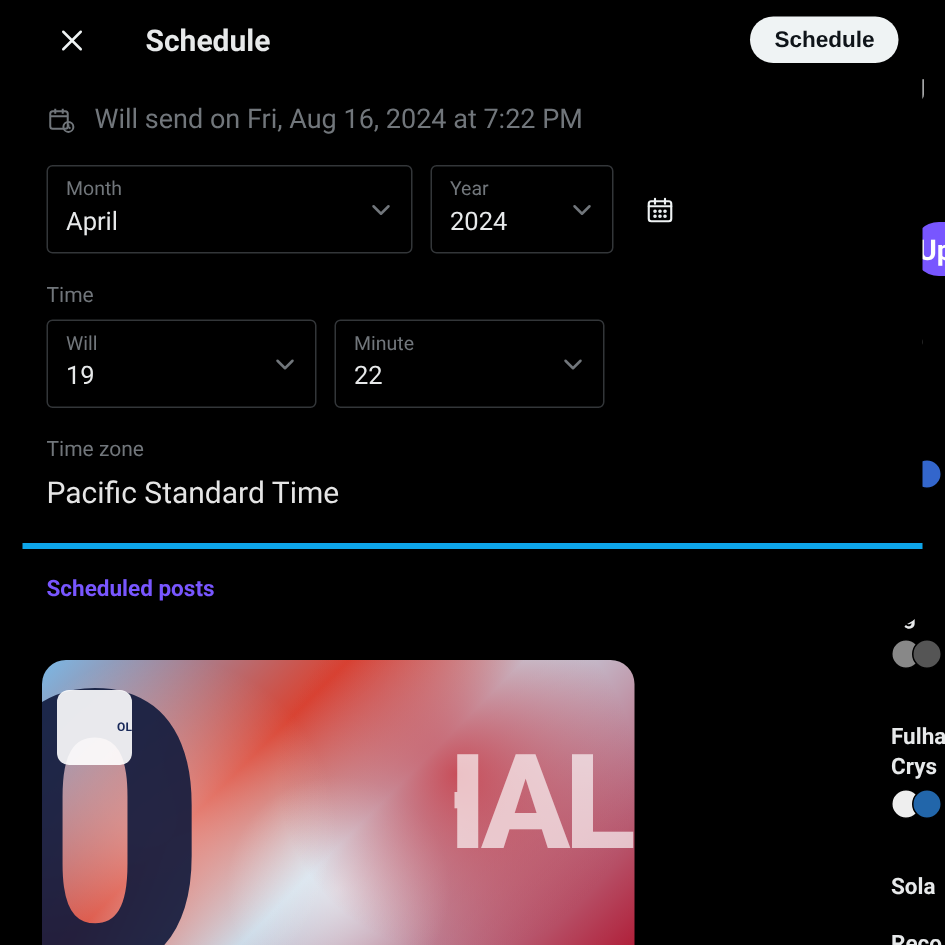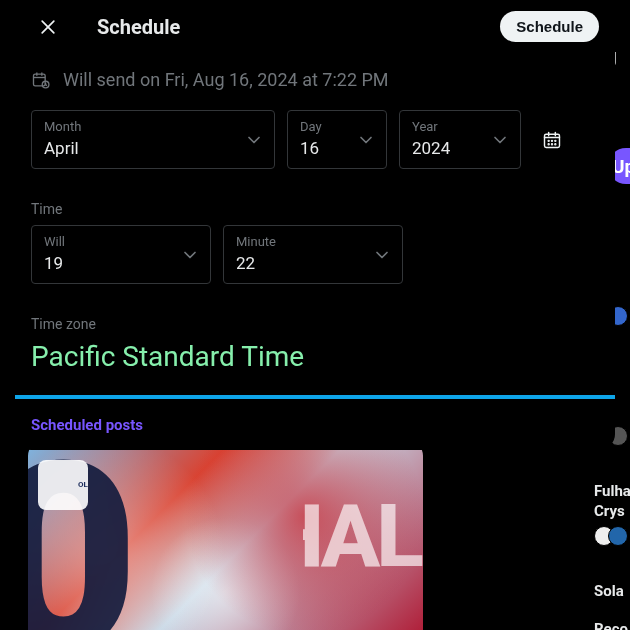--- a/index.html
+++ b/index.html
@@ -153,21 +153,21 @@
   .section-label {
     font-size: 14px;
     color: #71767b;
     margin-bottom: 8px;
   }
 
   .row {
     display: flex;
     gap: 12px;
     align-items: stretch;
-    margin-bottom: 32px;
+    margin-bottom: 20px;
   }
 
   .selbox {
     border: 1px solid #333639;
     border-radius: 4px;
     padding: 8px 12px 10px;
     position: relative;
     display: flex;
     flex-direction: column;
     cursor: pointer;
@@ -199,22 +199,22 @@
     display: flex; align-items: center; justify-content: center;
     cursor: pointer;
     color: #eff3f4;
   }
 
   .tz-block {
     margin-top: 4px;
     margin-bottom: 18px;
   }
   .tz-value {
-    font-size: 28px;
-    color: #86efac;
+    font-size: 20px;
+    color: #e5e5e5;
     margin-top: 6px;
   }
 
   .modal-footer {
     border-top: 4px solid #0ea5e9;
     padding: 16px;
   }
   .sched-link {
     color: #7856ff;
     font-size: 15px;
@@ -291,29 +291,20 @@
         <line x1="17.5" y1="15.5" x2="17.5" y2="17.8"></line>
         <line x1="17.5" y1="17.8" x2="19.2" y2="18.8"></line>
       </svg>
       <span>Will send on Fri, Aug 16, 2024 at 7:22 PM</span>
     </div>
 
     <div class="row">
       <div class="selbox w-month">
         <span class="selbox-label">Month</span>
         <span class="selbox-value">April</span>
-        <span class="chevron">
-          <svg width="20" height="20" viewBox="0 0 24 24" fill="none" stroke="currentColor" stroke-width="2" stroke-linecap="round" stroke-linejoin="round">
-              <polyline points="6 9 12 15 18 9"></polyline>
-            </svg>
-        </span>
-      </div>
-      <div class="selbox w-day">
-        <span class="selbox-label">Day</span>
-        <span class="selbox-value">16</span>
         <span class="chevron">
           <svg width="20" height="20" viewBox="0 0 24 24" fill="none" stroke="currentColor" stroke-width="2" stroke-linecap="round" stroke-linejoin="round">
               <polyline points="6 9 12 15 18 9"></polyline>
             </svg>
         </span>
       </div>
       <div class="selbox w-year">
         <span class="selbox-label">Year</span>
         <span class="selbox-value">2024</span>
         <span class="chevron">

